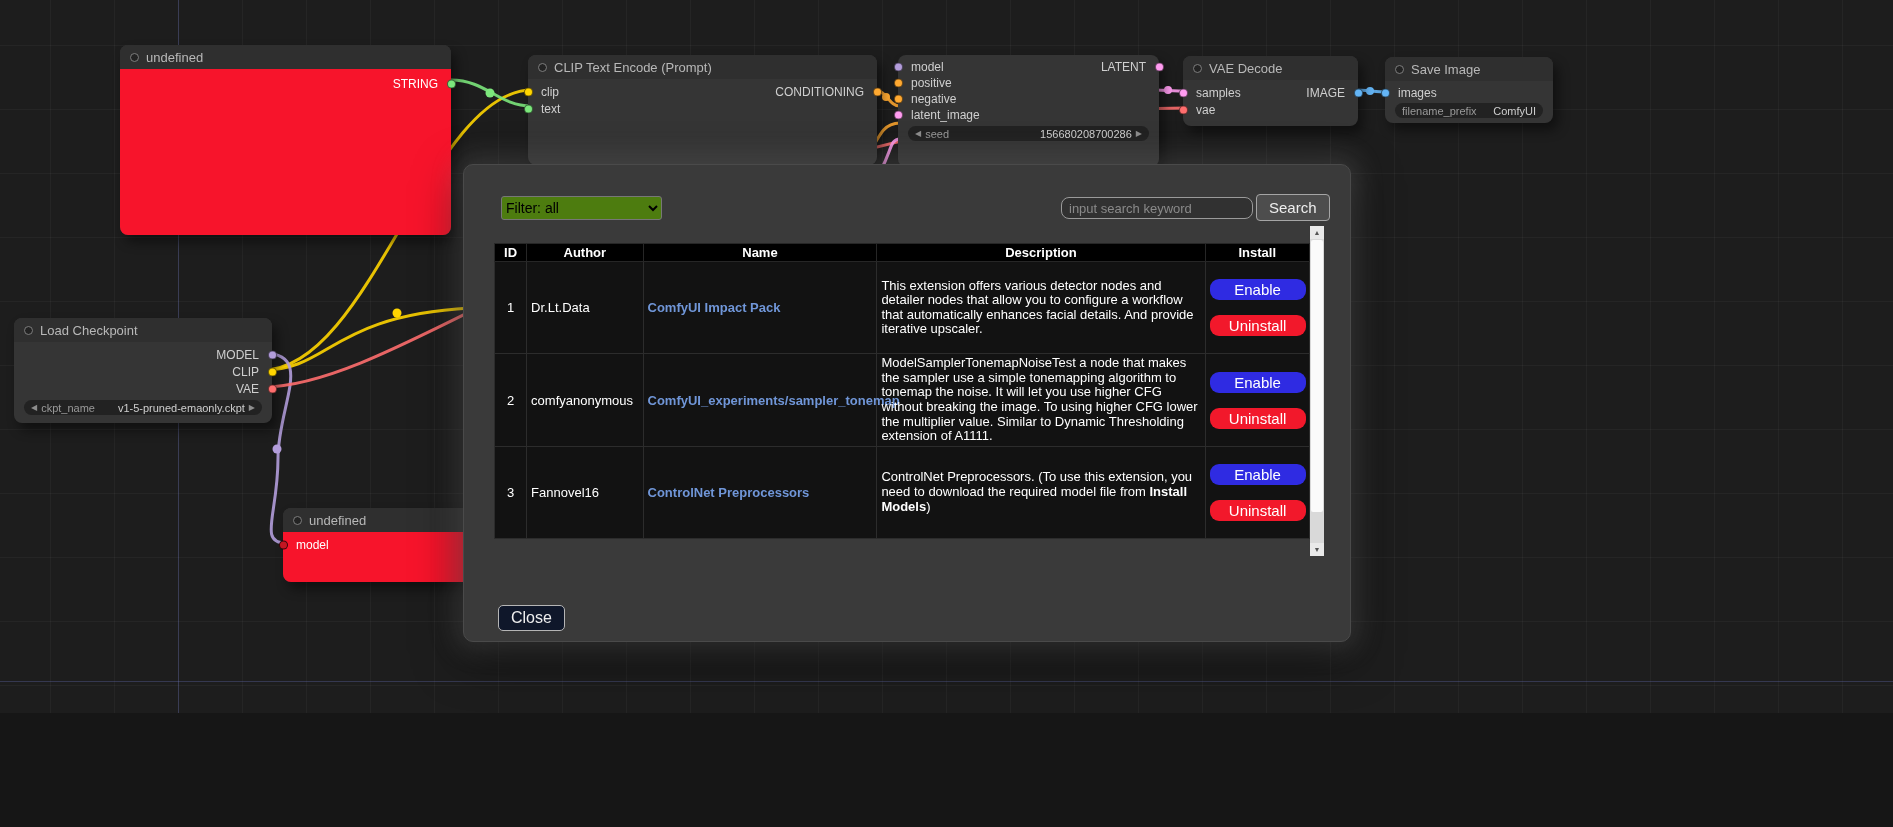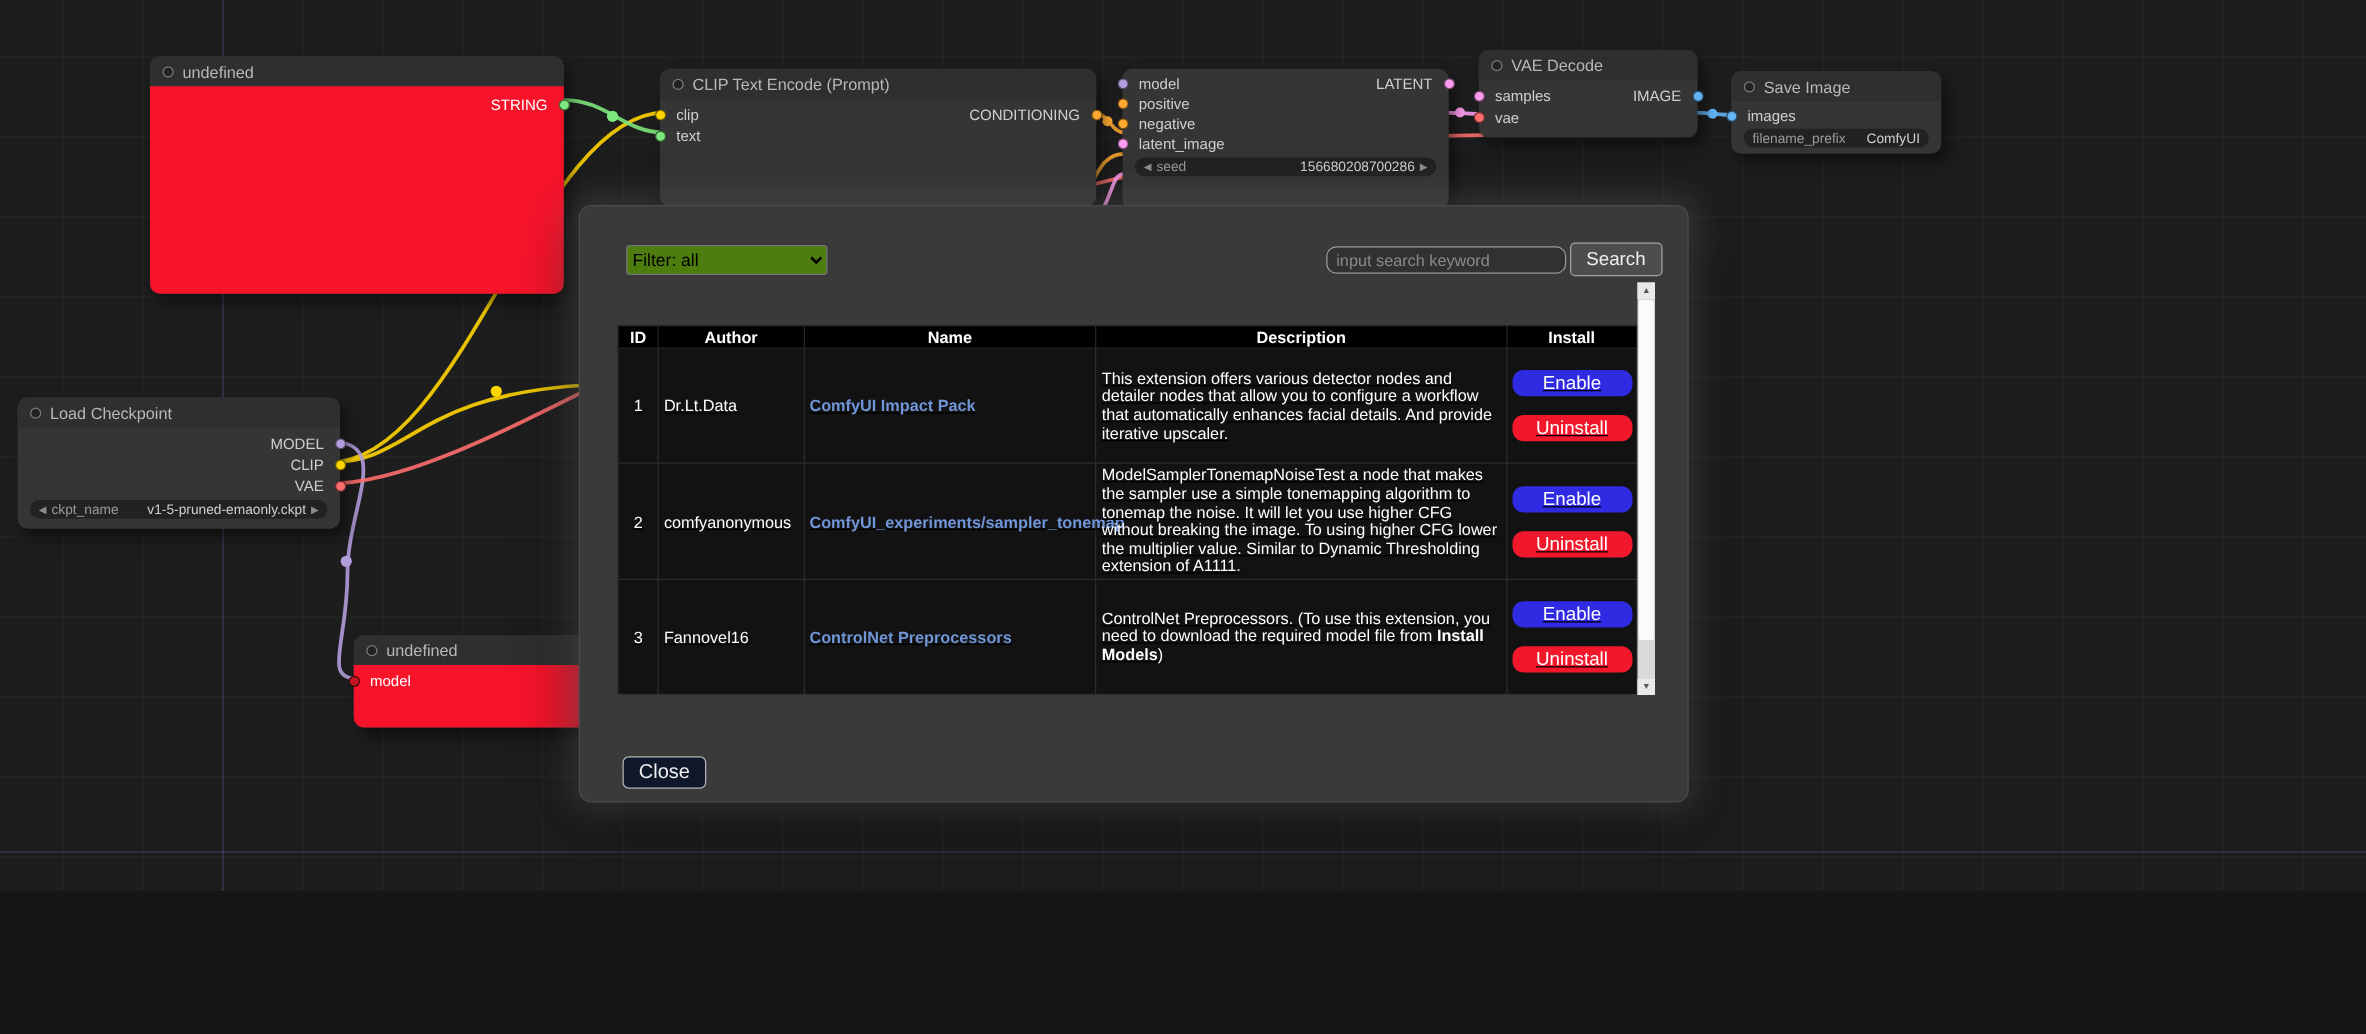--- a/index.html
+++ b/index.html
@@ -49,21 +49,21 @@
   .modal{position:absolute;left:463px;top:164px;width:886px;height:476px;z-index:50;background:#3a3a3a;
         border:1px solid #4a4a4a;border-radius:10px;
         box-shadow:0 0 26px 8px rgba(190,190,190,0.18), 0 14px 48px rgba(0,0,0,0.6);}
   .filter-select{position:absolute;left:37px;top:31px;width:161px;height:24px;font-size:14px;
         font-family:"Liberation Sans",sans-serif;background:#4d7c0f;color:#000;border:1px solid #777;border-radius:3px;}
   .search-input{position:absolute;left:597px;top:32px;width:176px;height:20px;background:#313131;
         border:1px solid #9a9a9a;border-radius:8px;color:#ddd;font-size:13px;padding:0 7px;outline:none;}
   .search-input::placeholder{color:#8a8a8a;}
   .search-btn{position:absolute;left:792px;top:29px;height:27px;padding:0 12px;background:#4d4d4d;color:#eee;
         border:1px solid #a5a5a5;border-radius:4px;font-size:15px;cursor:pointer;}
-  .table-area{position:absolute;left:30px;top:61px;display:flex;align-items:flex-end;text-decoration:underline;}
+  .table-area{position:absolute;left:30px;top:61px;display:flex;align-items:center;}
   table.ext{border-collapse:collapse;background:#121212;color:#fff;table-layout:fixed;width:816px;}
   table.ext th{background:#000;color:#fff;font-size:13px;font-weight:bold;padding:1px 3px;border:1px solid #262626;height:15px;}
   table.ext td{border:1px solid #2c2c2c;padding:2px 4px;vertical-align:middle;font-size:13px;}
   td.cell-id{text-align:center;}
   td.cell-name a{color:#7096D8;font-weight:bold;text-decoration:none;font-size:13px;}
   td.cell-desc{font-size:12.5px;line-height:14.6px;vertical-align:top;padding:2px 3px;}
   td.cell-install{text-align:center;padding:2px;}
   .btn-enable,.btn-uninstall{display:block;width:96px;margin:15px auto;padding:2px 0;border:none;border-radius:9px;
         color:#fff;font-size:15px;cursor:pointer;font-family:"Liberation Sans",sans-serif;}
   .btn-enable{background:#2F2BE2;}
@@ -157,21 +157,21 @@
       <div class="widget">
         <span class="arrow">◀</span>
         <span class="wlabel">seed</span>
         <span class="wspacer"></span>
         <span class="wvalue">156680208700286</span>
         <span class="arrow">▶</span>
       </div>
     </div>
   </div>
 
-  <div class="node" style="left:1183px;top:40px;width:175px;height:70px;">
+  <div class="node" style="left:1183px;top:56px;width:175px;height:70px;">
     <div class="node-title">
       <span class="tdot"></span>
       <span>VAE Decode</span>
     </div>
     <div class="node-body">
       <div class="srow">
         <span class="sdot in c-latent"></span>
         <span class="slabel in">samples</span>
         <span class="slabel out">IMAGE</span>
         <span class="sdot out c-image"></span>

